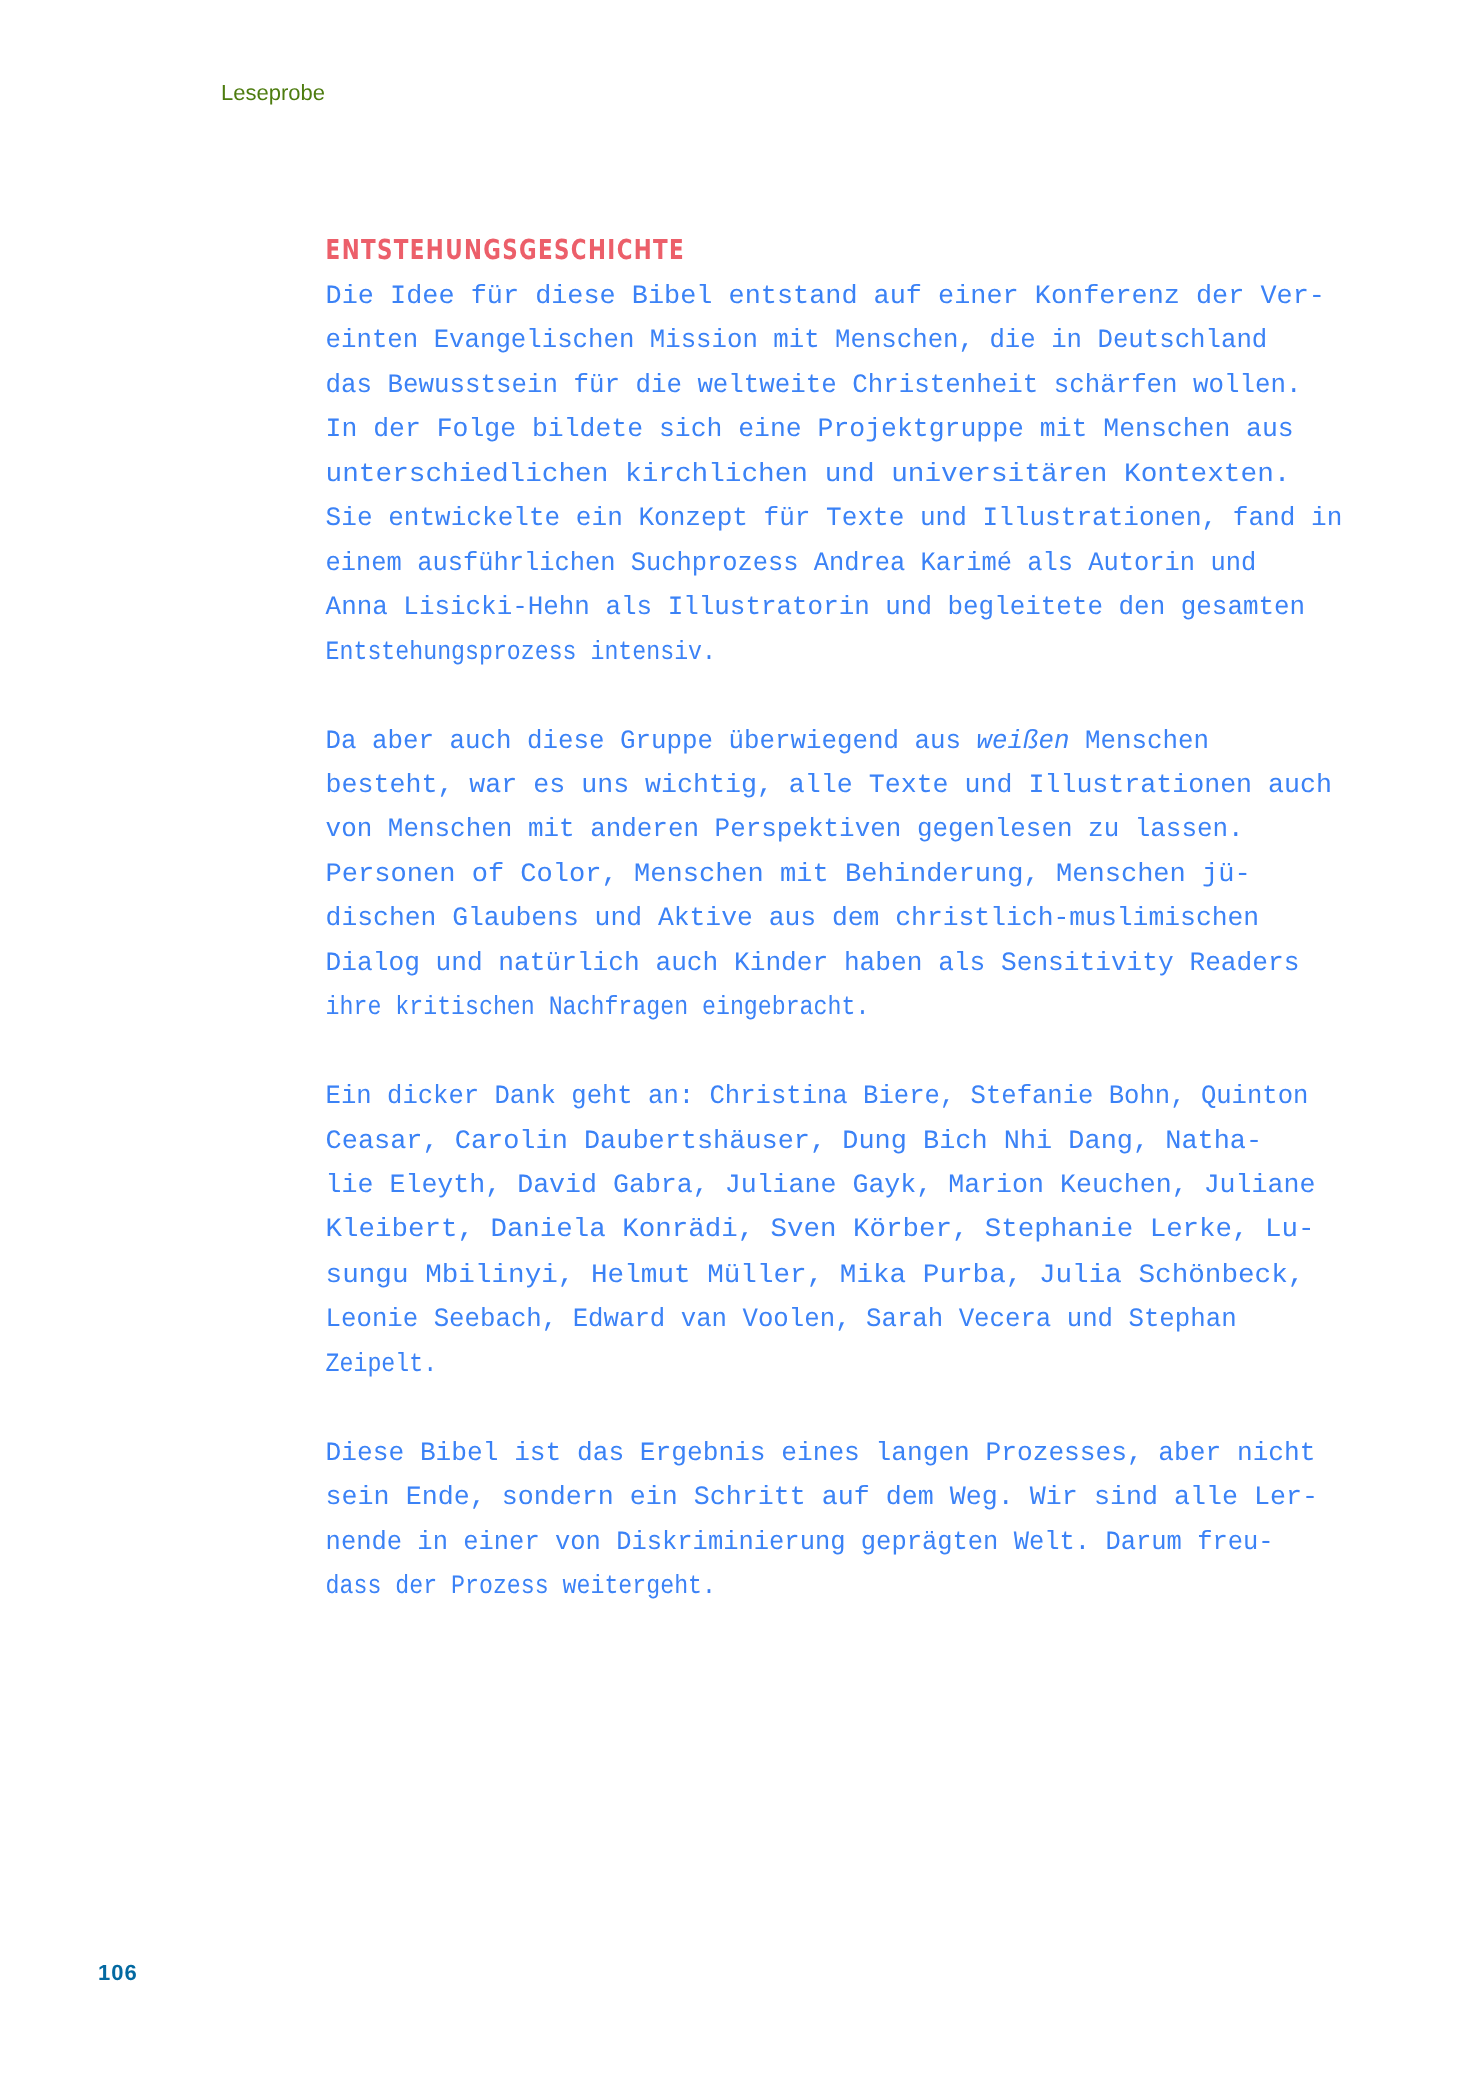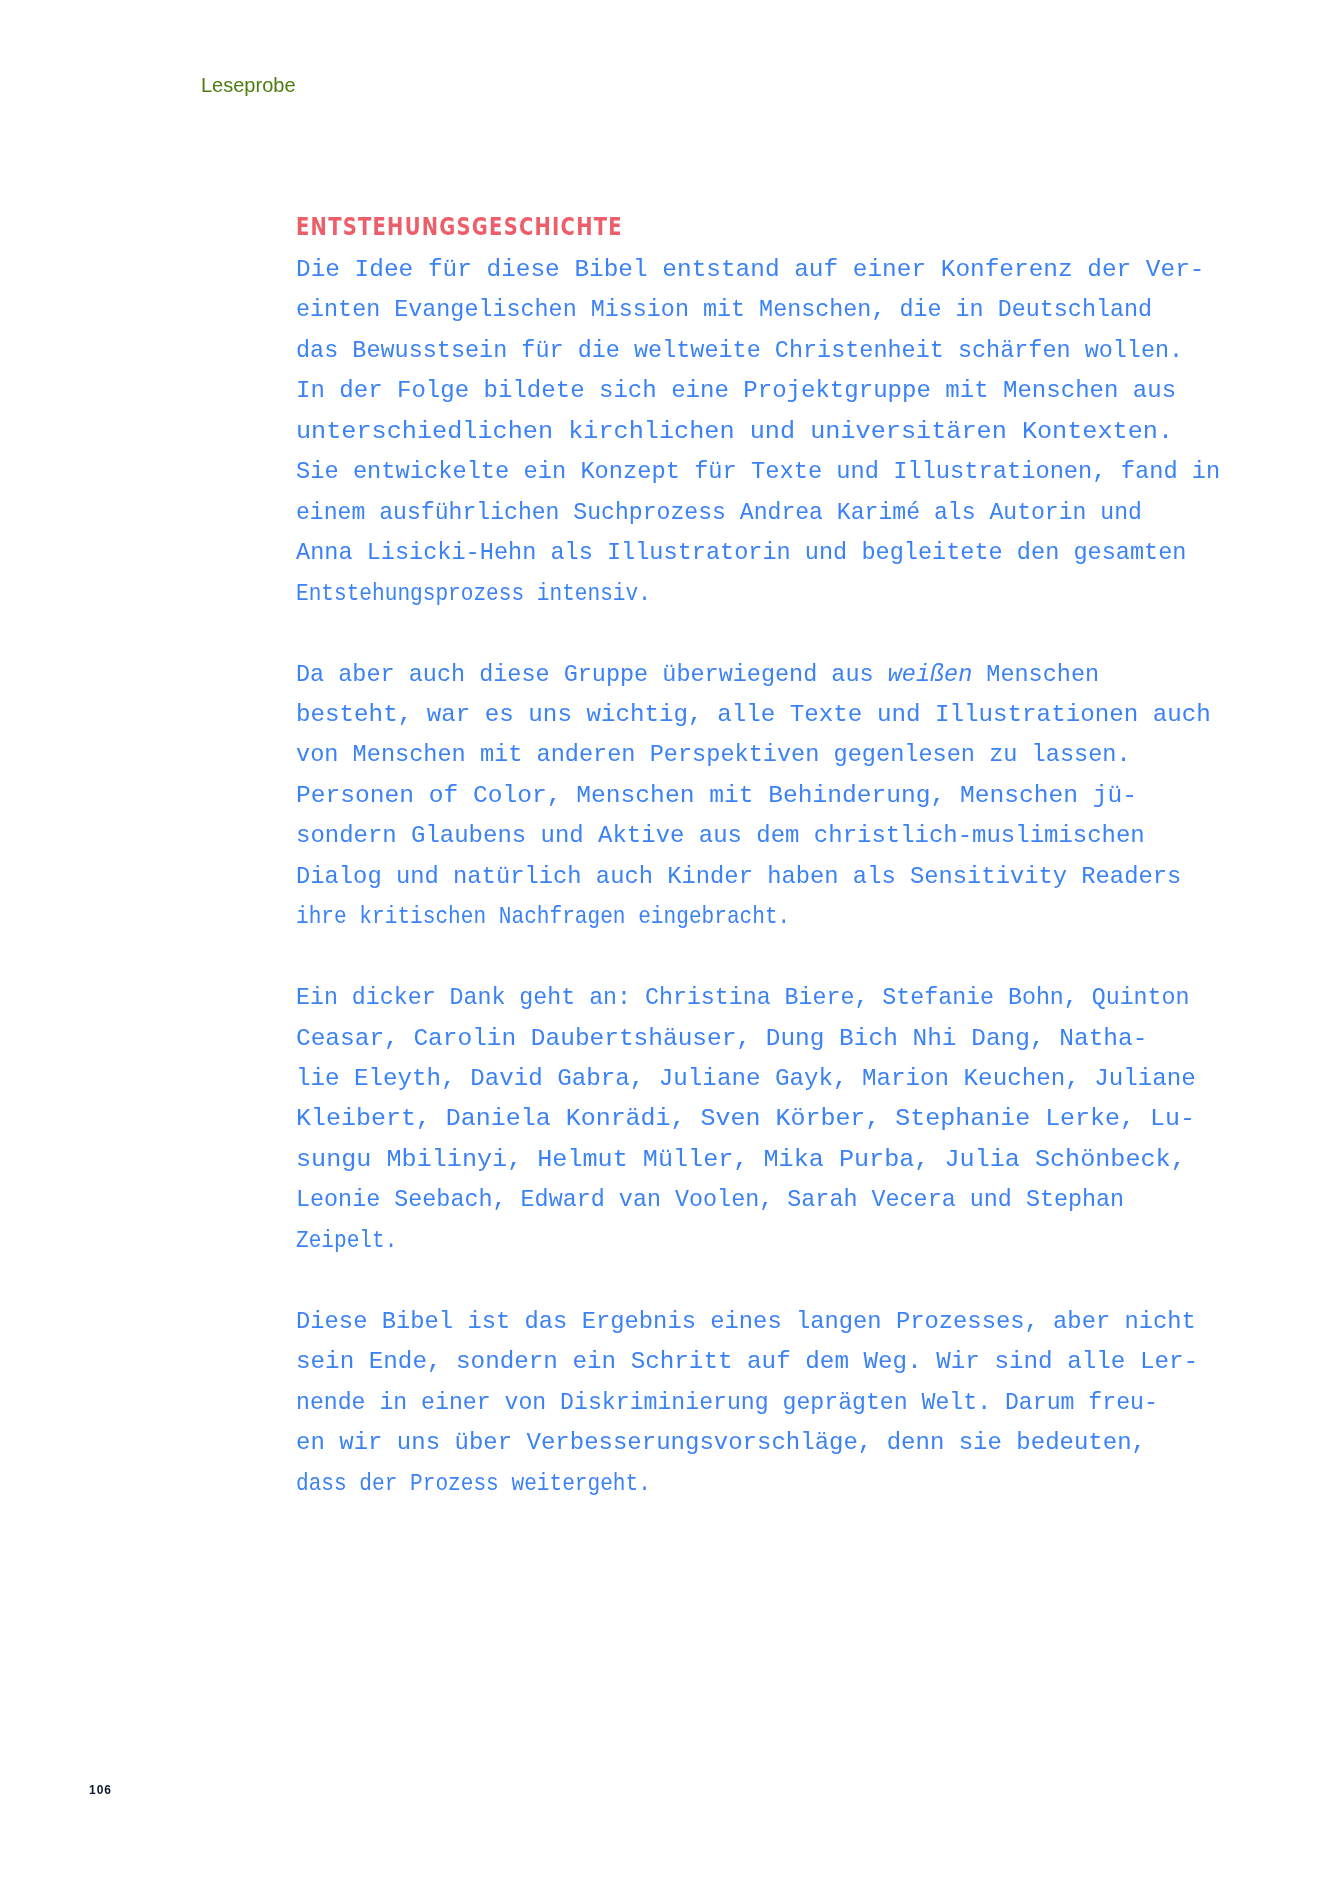--- a/index.html
+++ b/index.html
@@ -21,21 +21,21 @@
   }
   .line {
     display: block; white-space: nowrap;
     transform-origin: left center;
   }
   .blank { height: 40.45px; }
   .line em { font-style: italic; }
   .page-number {
     position: absolute; left: 89px; top: 1783px;
     font-family: "Liberation Sans", sans-serif; font-weight: bold;
-    font-size: 12px; color: #0f172a; letter-spacing: 1px;
+    font-size: 20px; color: #0369a1; letter-spacing: 1px;
   }
 </style>
 </head>
 <body>
 
 <div class="running-head">Leseprobe</div>
 
 <div class="heading">ENTSTEHUNGSGESCHICHTE</div>
 
 <div class="body-text">
@@ -51,39 +51,38 @@
     <span class="line" style="display: block; transform: scaleX(0.9814);">Anna Lisicki-Hehn als Illustratorin und begleitete den gesamten</span>
     <span class="line" style="display: block; transform: scaleX(0.88);">Entstehungsprozess intensiv.</span>
   </div>
   <div class="blank"></div>
 
   <div>
     <span class="line" style="display: block; transform: scaleX(0.9782);"><span>Da aber auch diese Gruppe überwiegend aus </span><em>weißen</em><span> Menschen</span></span>
     <span class="line" style="display: block; transform: scaleX(1.0083);">besteht, war es uns wichtig, alle Texte und Illustrationen auch</span>
     <span class="line" style="display: block; transform: scaleX(0.9822);">von Menschen mit anderen Perspektiven gegenlesen zu lassen.</span>
     <span class="line" style="display: block; transform: scaleX(1.0245);">Personen of Color, Menschen mit Behinderung, Menschen jü-</span>
-    <span class="line" style="display: block; transform: scaleX(0.9988);">sondern Glaubens und Aktive aus dem christlich-muslimischen</span>
+    <span class="line" style="display: block; transform: scaleX(0.9988);">dischen Glaubens und Aktive aus dem christlich-muslimischen</span>
     <span class="line" style="display: block; transform: scaleX(0.9914);">Dialog und natürlich auch Kinder haben als Sensitivity Readers</span>
     <span class="line" style="display: block; transform: scaleX(0.88);">ihre kritischen Nachfragen eingebracht.</span>
   </div>
   <div class="blank"></div>
 
   <div>
     <span class="line" style="display: block; transform: scaleX(0.9693);">Ein dicker Dank geht an: Christina Biere, Stefanie Bohn, Quinton</span>
     <span class="line" style="display: block; transform: scaleX(1.0192);">Ceasar, Carolin Daubertshäuser, Dung Bich Nhi Dang, Natha-</span>
     <span class="line" style="display: block; transform: scaleX(1.0077);">lie Eleyth, David Gabra, Juliane Gayk, Marion Keuchen, Juliane</span>
     <span class="line" style="display: block; transform: scaleX(1.0403);">Kleibert, Daniela Konrädi, Sven Körber, Stephanie Lerke, Lu-</span>
     <span class="line" style="display: block; transform: scaleX(1.0471);">sungu Mbilinyi, Helmut Müller, Mika Purba, Julia Schönbeck,</span>
     <span class="line" style="display: block; transform: scaleX(0.9746);">Leonie Seebach, Edward van Voolen, Sarah Vecera und Stephan</span>
     <span class="line" style="display: block; transform: scaleX(0.88);">Zeipelt.</span>
   </div>
   <div class="blank"></div>
 
   <div>
     <span class="line" style="display: block; transform: scaleX(0.9918);">Diese Bibel ist das Ergebnis eines langen Prozesses, aber nicht</span>
     <span class="line" style="display: block; transform: scaleX(1.0103);">sein Ende, sondern ein Schritt auf dem Weg. Wir sind alle Ler-</span>
     <span class="line" style="display: block; transform: scaleX(0.9652);">nende in einer von Diskriminierung geprägten Welt. Darum freu-</span>
-    <span class="line" style="display: block; transform: scaleX(1.0003);">en wir uns über Verbesserungsvorschläge, denn sie bedeuten,</span>
     <span class="line" style="display: block; transform: scaleX(0.88);">dass der Prozess weitergeht.</span>
   </div>
 </div>
 
 <div class="page-number">106</div>
 
 </body></html>

